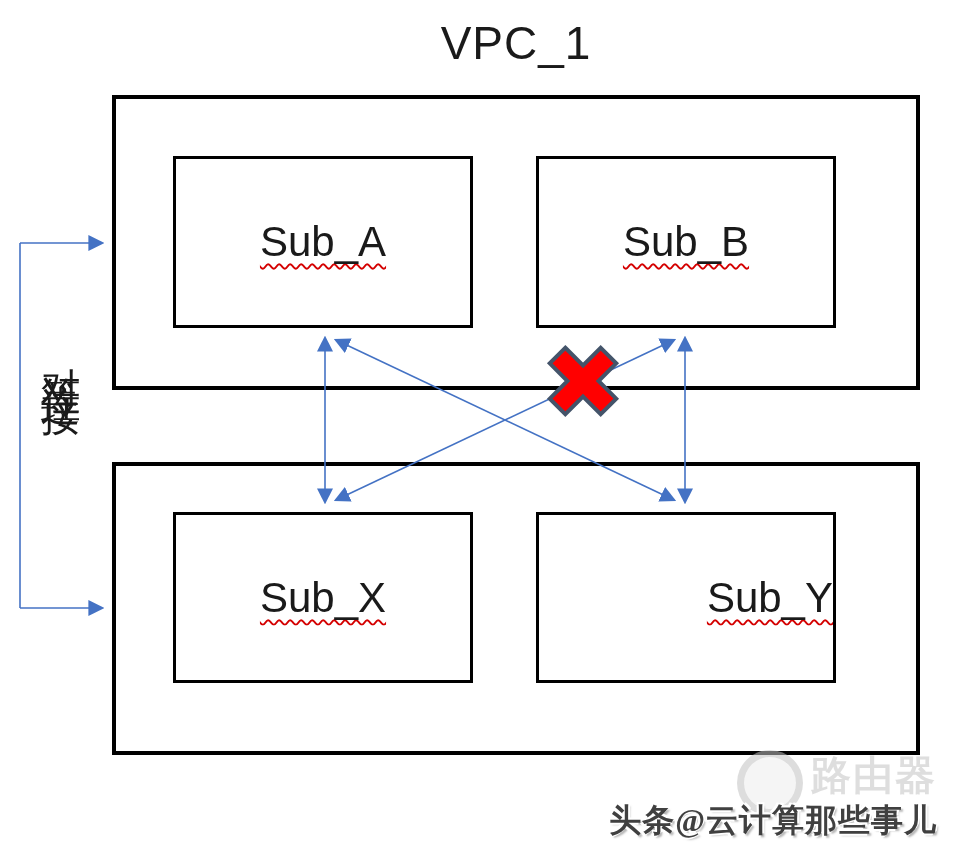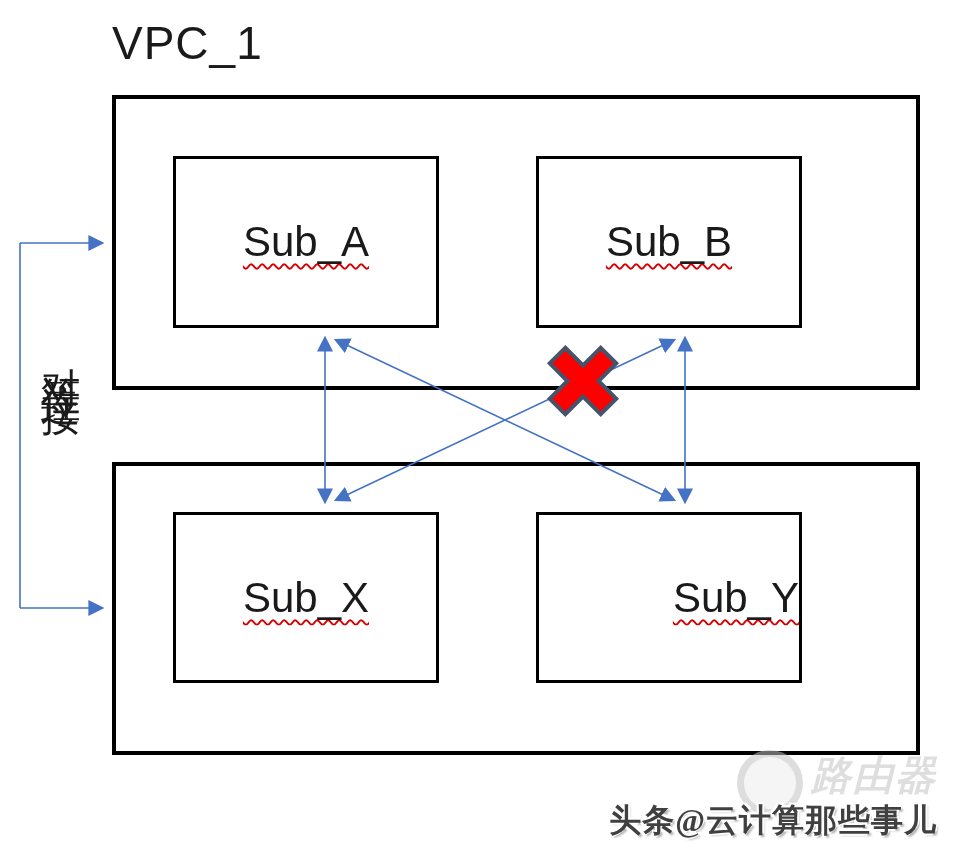--- a/index.html
+++ b/index.html
@@ -9,33 +9,33 @@
     --box-border:#000000;
     --squiggle:#D40000;
     --ink:#1a1a1a;
   }
   html,body{margin:0;padding:0;background:#fff;}
   body{font-family:"Liberation Sans", sans-serif;}
   .stage{
     position:relative;width:953px;height:851px;background:#fff;overflow:hidden;
   }
   .vpc-title{
-    position:absolute;left:112px;width:808px;
+    position:absolute;left:112px;width:808px;text-align:center;
     font-size:46px;color:var(--ink);letter-spacing:1px;
   }
   .vpc-title.top{top:16px;}
   .vpc-title.bottom{top:776px;}
   .vpc-box{
     position:absolute;left:112px;width:808px;
     border:4px solid var(--box-border);box-sizing:border-box;background:#fff;z-index:1;
   }
   .vpc-box.vpc1{top:95px;height:295px;}
   .vpc-box.vpc2{top:462px;height:293px;}
   .sub-box{
-    position:absolute;width:266px;border:3px solid var(--box-border);
+    position:absolute;width:300px;border:3px solid var(--box-border);
     box-sizing:border-box;background:#fff;z-index:2;
     display:flex;align-items:center;justify-content:center;
   }
   .sub-box.a{left:173px;top:156px;height:172px;}
   .sub-box.b{left:536px;top:156px;height:172px;}
   .sub-box.x{left:173px;top:512px;height:171px;}
   .sub-box.y{left:536px;top:512px;height:171px;justify-content:flex-end;}
   .sub-label{
     font-size:42px;color:var(--ink);
     text-decoration:underline wavy var(--squiggle);
@@ -50,21 +50,21 @@
   }
   svg.overlay{
     position:absolute;left:0;top:0;width:953px;height:851px;z-index:5;
     pointer-events:none;
   }
   .blue-line{stroke:var(--arrow);stroke-width:1.6;fill:none;}
   .ah-fill{fill:var(--arrow);}
   .cross{fill:var(--cross-fill);stroke:var(--cross-stroke);stroke-width:4;stroke-linejoin:miter;}
   .wm-faint-text{
     position:absolute;right:16px;top:748px;z-index:6;
-    font-size:40px;font-weight:bold;color:#c9c9c9;opacity:.6;letter-spacing:2px;font-style:italic;
+    font-size:40px;font-weight:bold;color:#c9c9c9;opacity:.6;letter-spacing:2px;
   }
   .wm-ring{
     position:absolute;left:737px;top:750px;width:66px;height:66px;z-index:6;
     border:7px solid rgba(185,185,185,.4);border-radius:50%;
     background:rgba(215,215,215,.25);box-sizing:border-box;
   }
   .wm-main{
     position:absolute;right:16px;top:799px;z-index:7;
     font-size:32px;font-weight:bold;color:#404040;letter-spacing:1px;
     text-shadow:-2px -2px 0 #fff,2px -2px 0 #fff,-2px 2px 0 #fff,2px 2px 2px rgba(120,120,120,.55);

